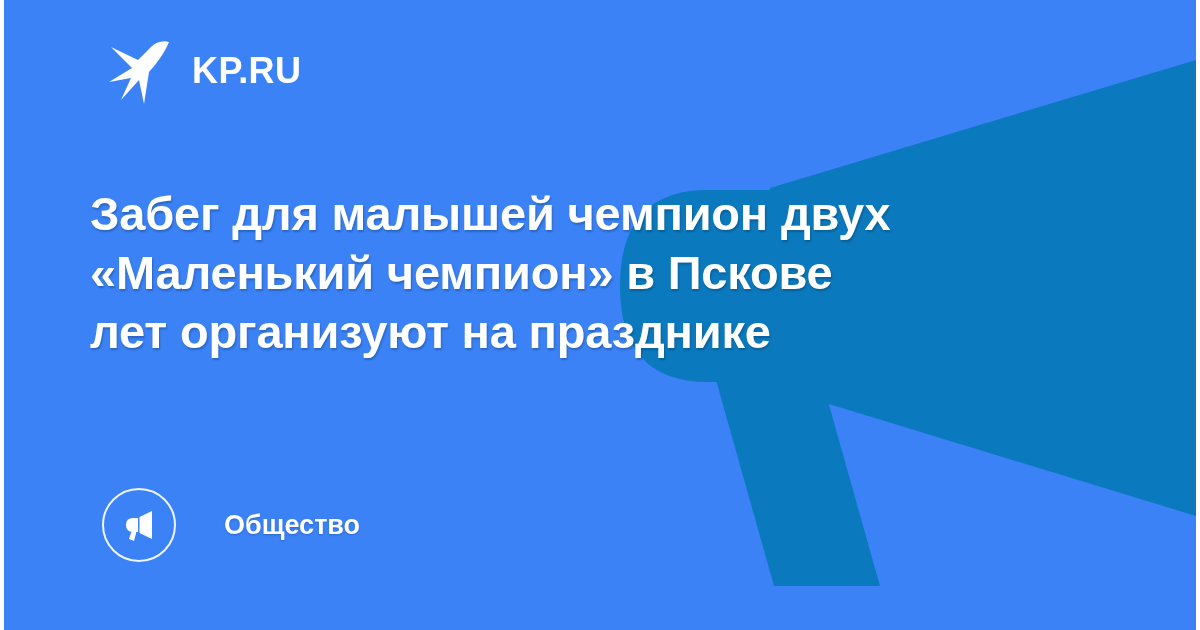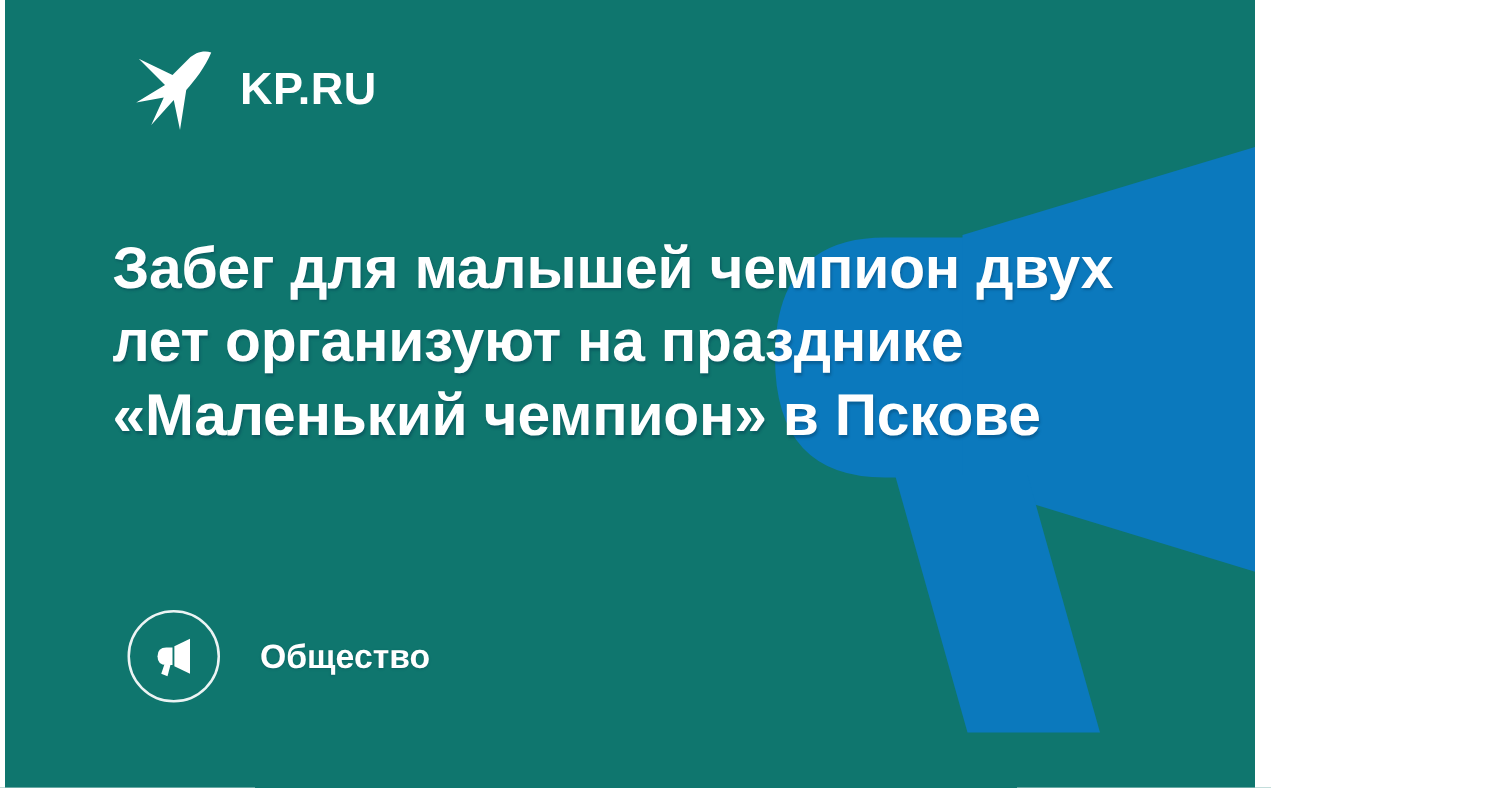--- a/index.html
+++ b/index.html
@@ -12,23 +12,23 @@
     height: 630px;
     overflow: hidden;
     font-family: "Liberation Sans", sans-serif;
   }
 
   
   .card {
     position: absolute;
     left: 4px;
     top: 0px;
-    width: 1000px;
+    width: 1192px;
     height: 630px;
-    background: #0f766e;
+    background: #3b82f6;
     overflow: hidden;
   }
 
   
   .watermark {
     position: absolute;
     left: 0;
     top: 0;
     width: 1192px;
     height: 630px;
@@ -76,21 +76,21 @@
     text-shadow: 1px 2px 2px rgba(0, 40, 70, 0.30);
   }
 
   
   .category {
     position: absolute;
     left: 98px;
     top: 486px;
     display: flex;
     align-items: center;
-    gap: 32px;
+    gap: 48px;
     height: 78px;
   }
   .category-badge {
     width: 74px;
     height: 74px;
     border: 2px solid rgba(255, 255, 255, 0.92);
     border-radius: 50%;
     display: flex;
     align-items: center;
     justify-content: center;
@@ -152,22 +152,22 @@
         L 31 42
         L 36 66
         L 41 34
         C 48 26 56 16 61 4 Z"></path>
     </svg>
     <div class="wordmark">KP.RU</div>
   </div>
 
   <div class="headline">
     <div class="headline-line">Забег для малышей чемпион двух</div>
+    <div class="headline-line">«Маленький чемпион» в Пскове</div>
     <div class="headline-line">лет организуют на празднике</div>
-    <div class="headline-line">«Маленький чемпион» в Пскове</div>
   </div>
 
   <div class="category">
     <div class="category-badge">
       <svg width="40" height="40" viewBox="0 0 40 40" aria-hidden="true">
         <g fill="#ffffff">
 
           <path d="M 14 13
                    q -7 0 -7 7
                    q 0 7 7 7

